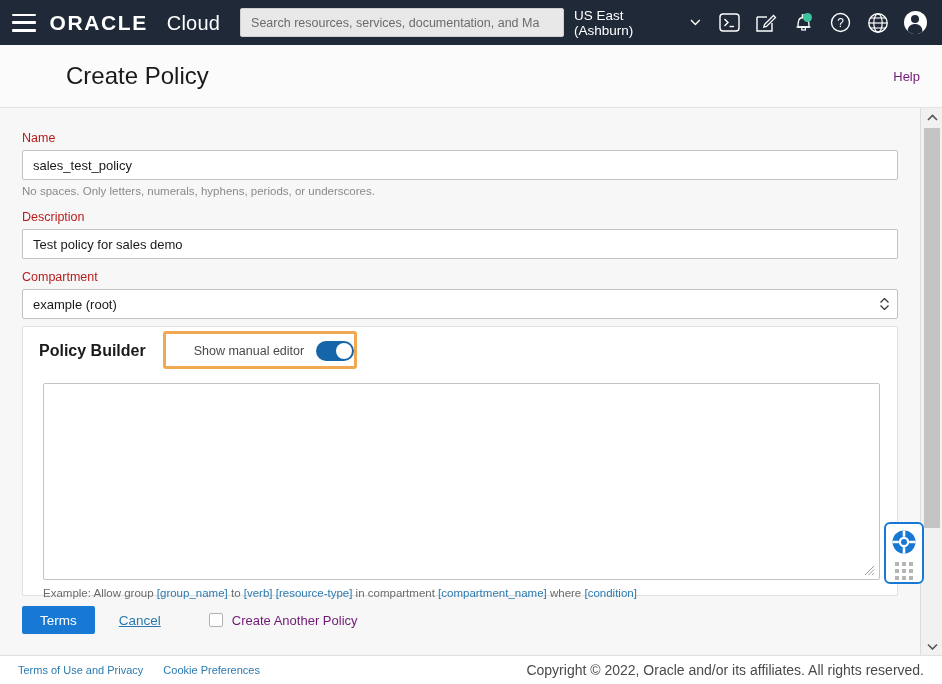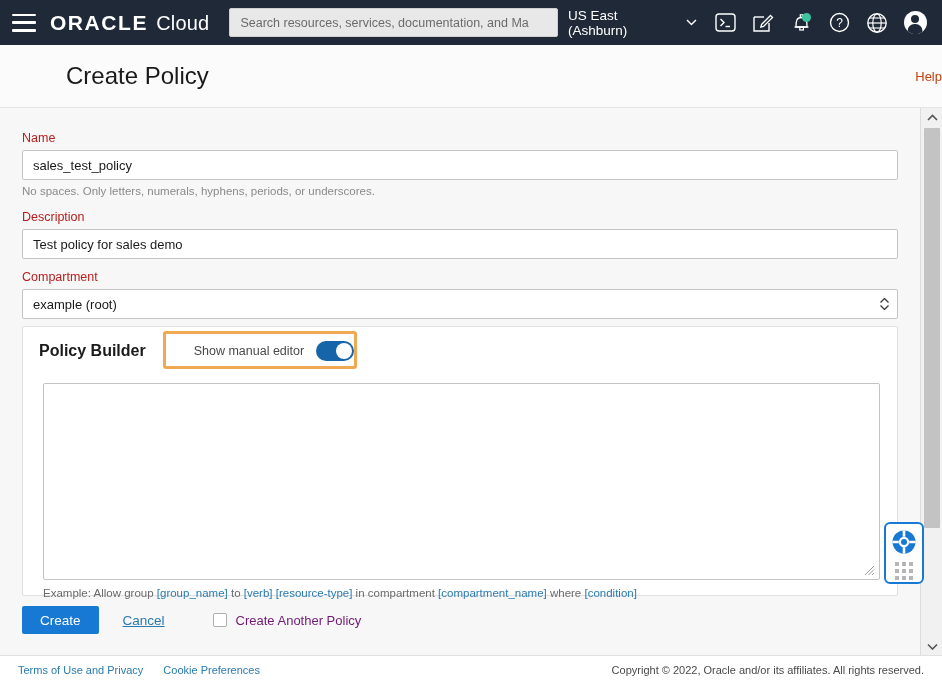--- a/index.html
+++ b/index.html
@@ -19,21 +19,21 @@
     display: flex; align-items: center;
     color: #ffffff;
   }
   .hamburger {
     width: 24px; height: 18px;
     margin-left: 12px; margin-right: 14px;
     display: flex; flex-direction: column; justify-content: space-between;
     cursor: pointer;
   }
   .hamburger i { display: block; height: 2.5px; background: #ffffff; border-radius: 1px; }
-  .brand { display: flex; align-items: baseline; gap: 8px; cursor: pointer; }
+  .brand { display: flex; align-items: baseline; gap: 19px; cursor: pointer; }
   .brand-oracle {
     font-size: 21px; font-weight: bold; letter-spacing: 1.6px;
     color: #ffffff;
   }
   .brand-cloud { font-size: 20px; font-weight: 300; color: #ffffff; letter-spacing: .2px; }
   .searchbox {
     margin-left: 20px;
     width: 330px; height: 29px;
     background: #e8e8e8;
     border: 1px solid #cfcfcf;
@@ -87,22 +87,22 @@
     position: absolute; top: 45px; left: 0;
     width: 942px; height: 63px;
     background: #fbfbfb;
     border-bottom: 1px solid #e4e4e4;
     display: flex; align-items: center; padding-left: 44px;
   }
   .page-title {
     margin-left: 22px; font-size: 24px; color: #1a1a1a; font-weight: normal;
   }
   .help-link {
-    margin-left: auto; 
-    font-size: 13px; color: #c2410c; cursor: pointer; text-decoration: none;
+    margin-left: auto; margin-right: 22px;
+    font-size: 13px; color: #701a75; cursor: pointer; text-decoration: none;
   }
 
   
   .content {
     position: absolute; top: 108px; left: 0;
     width: 920px; height: 547px;
     background: #f7f7f7;
     overflow: hidden;
   }
   .field-label {
@@ -214,21 +214,21 @@
   .footer {
     position: absolute; bottom: 0; left: 0;
     width: 942px; height: 29px;
     background: #ffffff; border-top: 1px solid #e0e0e0;
     display: flex; align-items: center;
   }
   .footer a {
     font-size: 11px; color: #2a7ab0; text-decoration: none; cursor: pointer;
   }
   .f-left { margin-left: 18px; display: flex; gap: 20px; }
-  .f-right { margin-left: auto; margin-right: 18px; font-size: 11px; color: #4a4a4a; }
+  .f-right { margin-left: auto; margin-right: 18px; font-size: 14px; color: #4a4a4a; }
 
   
   .scrollbar {
     position: absolute; top: 108px; right: 0;
     width: 22px; height: 547px;
     background: #f1f1f1; border-left: 1px solid #dcdcdc;
   }
   .sb-arrow {
     position: absolute; left: 0; width: 22px; height: 18px;
     display: flex; align-items: center; justify-content: center; cursor: pointer;
@@ -377,21 +377,21 @@
     <svg class="resize-grip" viewBox="0 0 11 11">
       <path d="M10 1 L1 10 M10 4.5 L4.5 10 M10 8 L8 10" stroke="#9a9a9a" stroke-width="1"></path>
     </svg>
 
     <div class="pb-example">
       <span>Example: Allow group </span><span class="tok">[group_name]</span><span> to </span><span class="tok">[verb]</span><span> </span><span class="tok">[resource-type]</span><span> in compartment </span><span class="tok">[compartment_name]</span><span> where </span><span class="tok">[condition]</span>
     </div>
   </div>
 
   <div class="actions">
-    <button class="btn-create">Create</button>
+    <button class="btn-create">Terms</button>
     <span class="btn-cancel">Cancel</span>
     <span class="chk-wrap">
       <span class="chk"></span>
       <span class="chk-label">Create Another Policy</span>
     </span>
   </div>
 </div>
 
 <div class="scrollbar">
   <div class="sb-arrow up">

